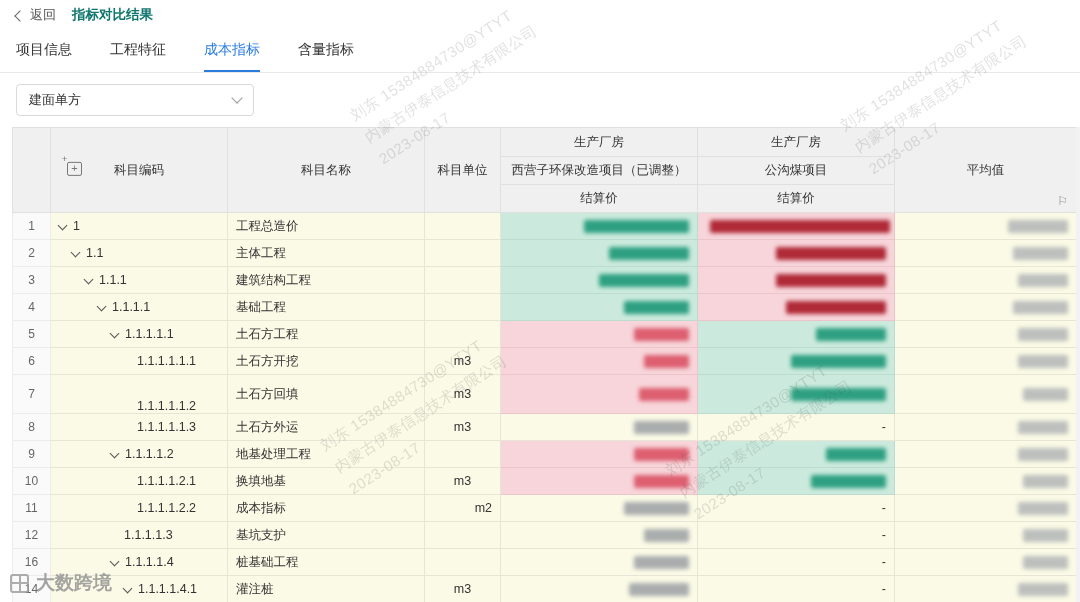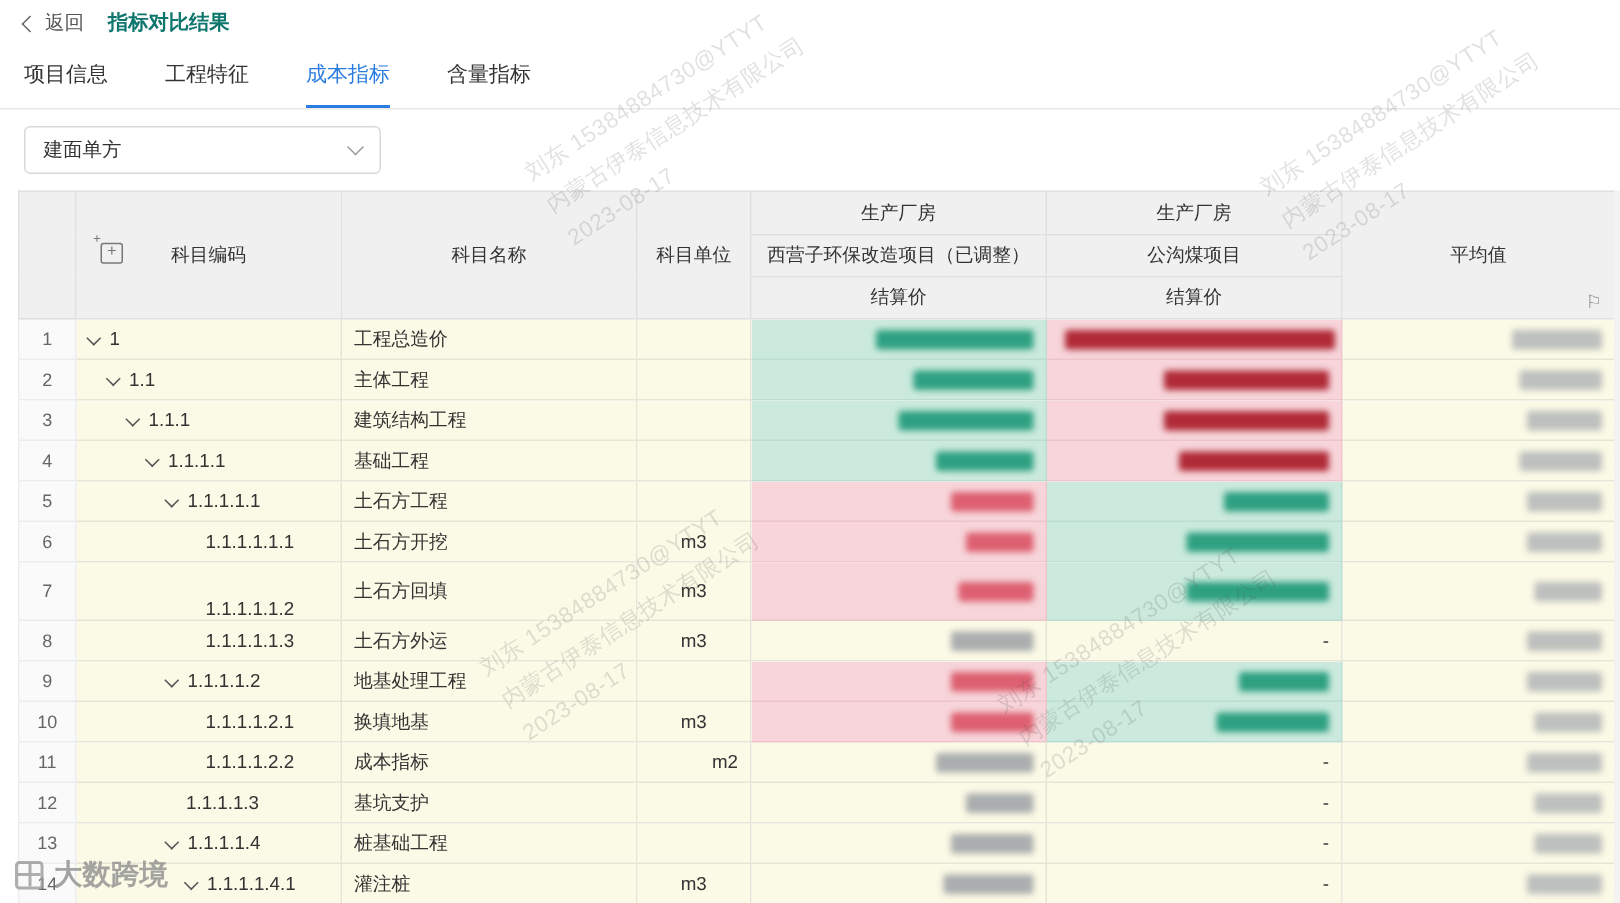--- a/index.html
+++ b/index.html
@@ -284,21 +284,21 @@
               <span>1.1.1.1.3</span>
             </div>
           </td>
           <td class="name">基坑支护</td>
           <td class="unit" style="text-align: center;"></td>
           <td class="val"><span class="redact rd-plain" style="width: 45px;"></span></td>
           <td class="val">-</td>
           <td class="val"><span class="redact rd-avg" style="width: 45px;"></span></td>
         </tr>
         <tr>
-          <td class="num">13</td>
+          <td class="num">16</td>
           <td class="code">
             <div class="code-wrap" style="padding-left: 56px;">
               <span class="caret"></span>
               <span>1.1.1.1.4</span>
             </div>
           </td>
           <td class="name">桩基础工程</td>
           <td class="unit" style="text-align: center;"></td>
           <td class="val"><span class="redact rd-plain" style="width: 55px;"></span></td>
           <td class="val">-</td>

